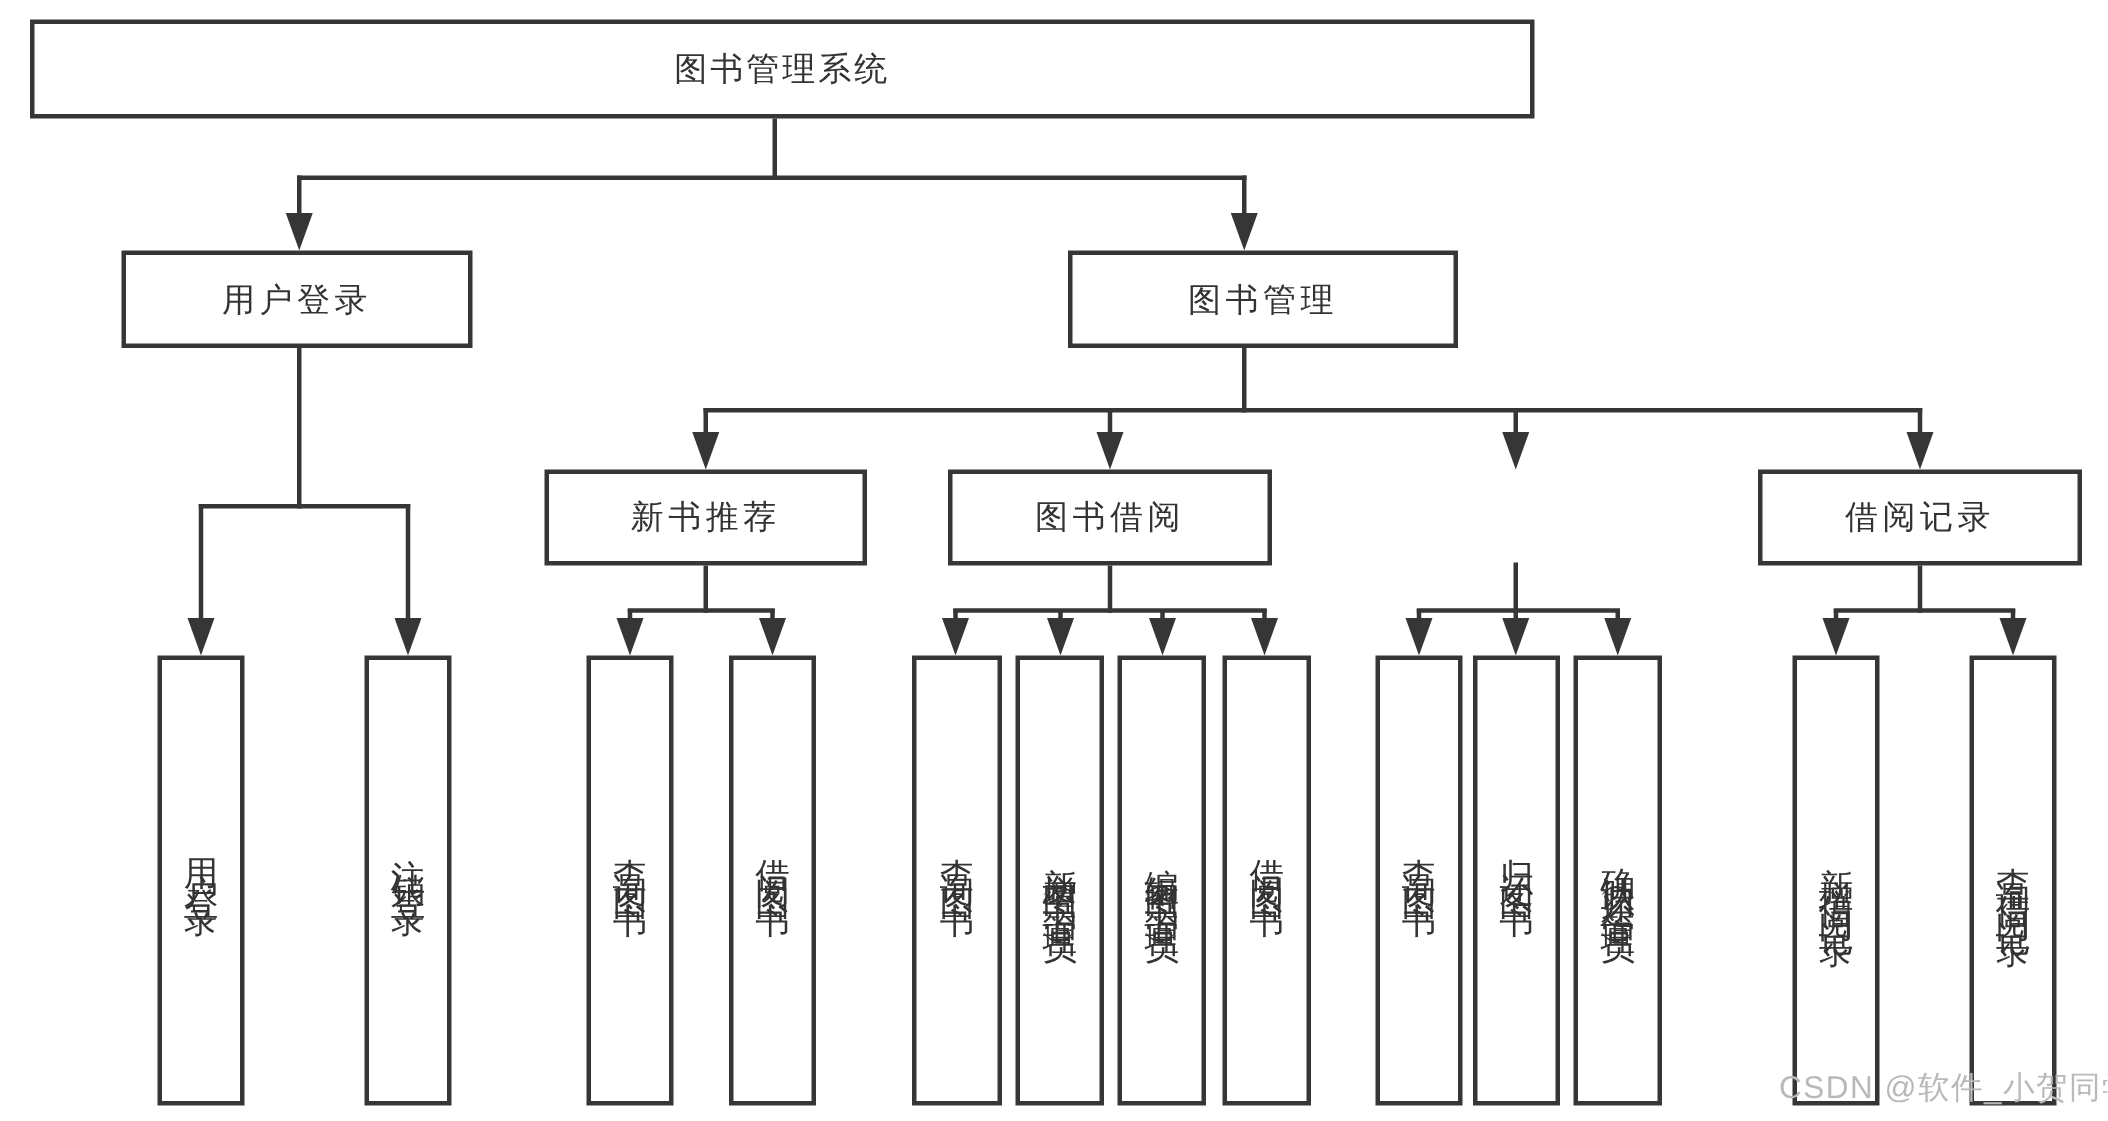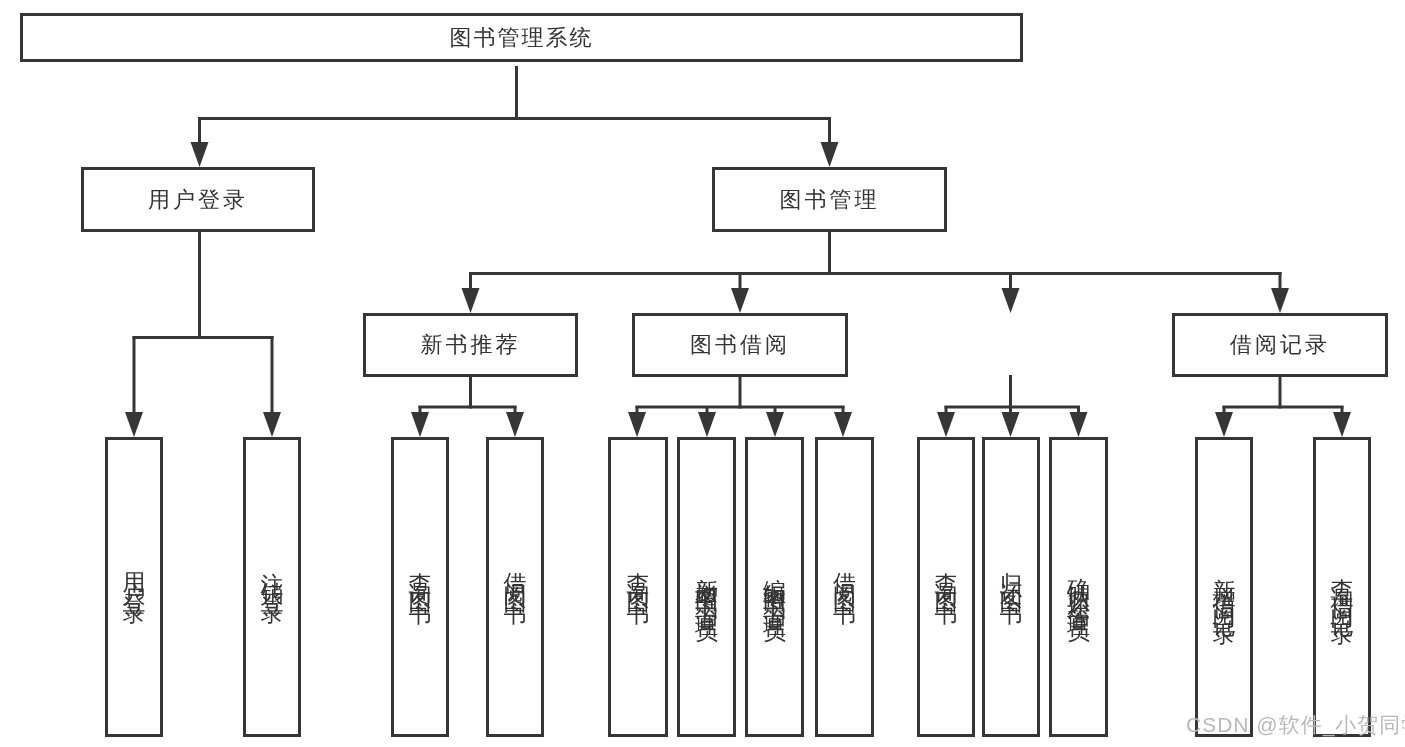--- a/index.html
+++ b/index.html
@@ -135,28 +135,28 @@
     <g>
       <path class="ln" d="M1280 375 V408.5"></path>
       <path class="ln" d="M1222.5 407 H1343.5"></path>
       <path class="ln" d="M1224 406 V416"></path>
       <path class="ln" d="M1342 406 V416"></path>
       <path class="tri" d="M1215 412 H1233 L1224 437 Z"></path>
       <path class="tri" d="M1333 412 H1351 L1342 437 Z"></path>
     </g>
   </svg>
 
-  <div class="box root-box" style="left:20px; top:13px; width:1003px; height:49px;">
+  <div class="box root-box" style="left:20px; top:13px; width:1003px; height:66px;">
     <span class="hlabel">图书管理系统</span>
   </div>
 
   <div class="box" style="left:81px; top:167px; width:234px; height:65px;">
     <span class="hlabel">用户登录</span>
   </div>
-  <div class="box" style="left:712px; top:167px; width:235px; height:65px;">
+  <div class="box" style="left:712px; top:167px; width:260px; height:65px;">
     <span class="hlabel">图书管理</span>
   </div>
 
   <div class="box" style="left:363px; top:313px; width:215px; height:64px;">
     <span class="hlabel">新书推荐</span>
   </div>
   <div class="box" style="left:632px; top:313px; width:216px; height:64px;text-align:center;">
     <span class="hlabel">图书借阅</span>
   </div>
   <div class="box" style="left:1172px; top:313px; width:216px; height:64px;">

